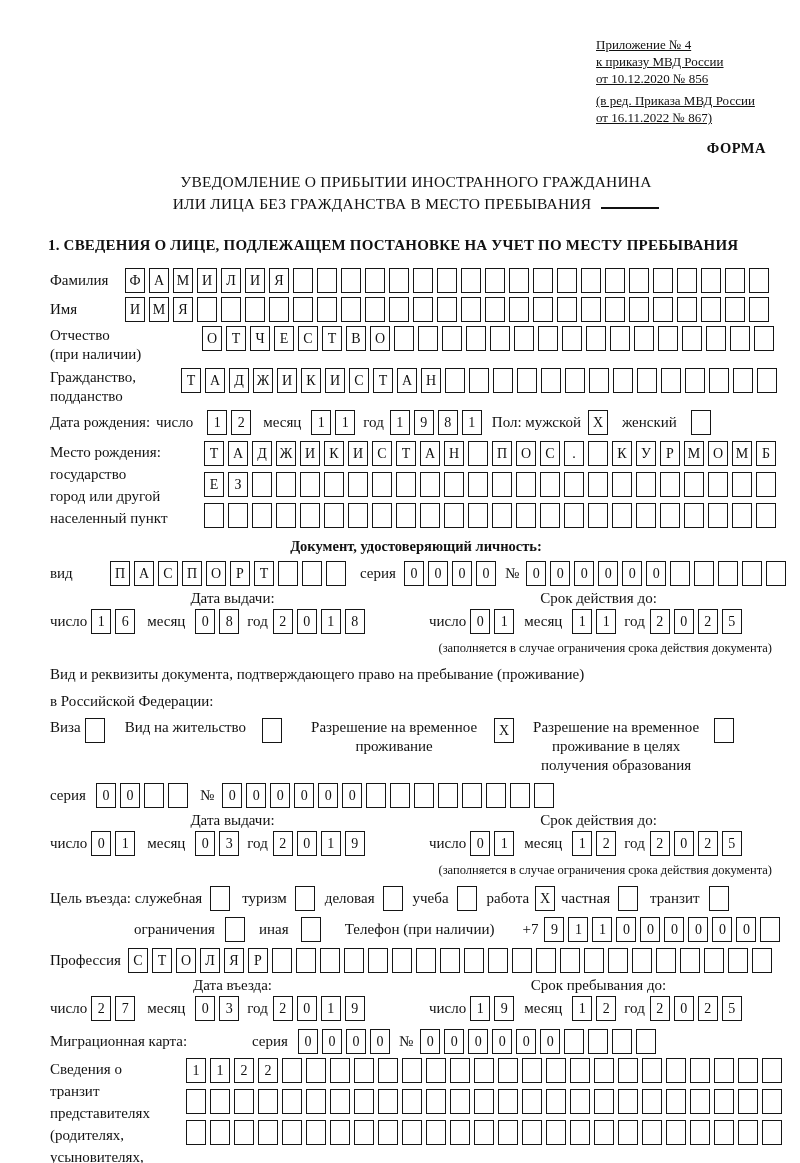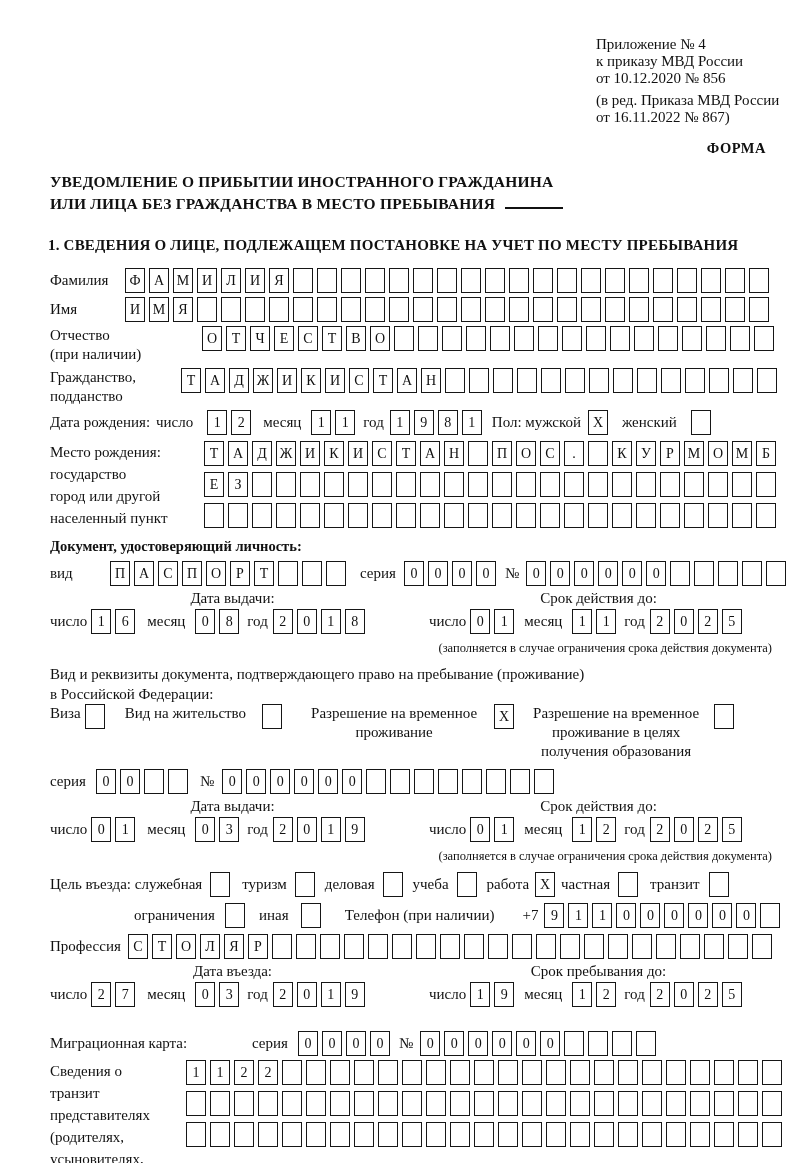--- a/index.html
+++ b/index.html
@@ -1,38 +1,38 @@
 <!DOCTYPE html>
 <html><head>
 <meta charset="utf-8">
 <style>
   html,body{margin:0;padding:0;background:#fff;}
   body{width:800px;height:1163px;overflow:hidden;font-family:"Liberation Serif",serif;color:#111;}
   .page{padding:36px 18px 0 50px;box-sizing:border-box;width:800px;height:1163px;}
-  .sm{font-size:15px;line-height:17px;white-space:nowrap;}
+  .sm{font-size:13px;line-height:17px;white-space:nowrap;text-decoration:underline;}
   .appendix{width:172px;margin-left:auto;margin-right:14px;}
   .appendix .gap{height:5px;}
   .forma{font-weight:bold;font-size:14.5px;text-align:right;margin:14px 16px 0 0;letter-spacing:.5px;}
-  .title{font-weight:bold;font-size:15.5px;text-align:left;line-height:22px;margin-top:14px;letter-spacing:.2px;}
+  .title{font-weight:normal;font-size:15.5px;text-align:center;line-height:22px;margin-top:14px;letter-spacing:.2px;}
   .title .uline{display:inline-block;width:58px;border-bottom:2px solid #111;margin-left:10px;}
   .sect{font-weight:bold;font-size:15px;margin:22px 0 14px -2px;letter-spacing:.2px;white-space:nowrap;}
   .lbl{font-size:15px;line-height:19px;flex:none;}
   .row{display:flex;align-items:center;margin-bottom:4px;flex-wrap:nowrap;}
   .row.top{align-items:flex-start;}
   .cells{display:inline-flex;gap:4px;flex:none;}
   .cell{box-sizing:border-box;flex:none;width:20px;height:25px;border:1.6px solid #161616;
         display:inline-flex;align-items:center;justify-content:center;
         font-size:14px;font-family:"Liberation Serif",serif;}
   .cellcol .cells{display:flex;margin-bottom:6px;}
-  .center-b{font-weight:bold;font-size:14.5px;margin:4px 0 6px;}
+  .center-b{font-weight:bold;font-size:14.5px;text-align:center;margin:4px 0 6px;}
   .dates-pair{display:flex;margin-top:2px;}
   .dates-col{flex:none;}
   .dates-head{font-size:15px;text-align:center;margin-bottom:2px;}
   .note-right{font-size:12.5px;text-align:right;margin:3px 10px 8px 0;}
-  .para{font-size:15px;line-height:20px;margin:0 0;}
+  .para{font-size:15px;line-height:20px;margin:7px 0;}
   .opt-label-c{text-align:center;font-size:15px;line-height:19px;}
   .note-center{font-size:12.5px;margin:4px 0 0 158px;}
 </style>
 </head>
 <body>
 
 <div class="page">
 
   <div class="appendix">
     <div class="sm">Приложение № 4</div>
@@ -615,21 +615,21 @@
         <span class="cells" style="margin-left:5px">
             <span class="cell">2</span>
             <span class="cell">0</span>
             <span class="cell">2</span>
             <span class="cell">5</span>
           </span>
       </div>
     </div>
   </div>
 
-  <div class="row" style="margin-top:20px">
+  <div class="row" style="margin-top:4px">
     <span class="lbl" style="width:158px">Миграционная карта:</span>
     <span class="lbl" style="margin-right:10px;margin-left:44px">серия</span>
     <span class="cells">
         <span class="cell">0</span>
         <span class="cell">0</span>
         <span class="cell">0</span>
         <span class="cell">0</span>
       </span>
     <span class="lbl" style="margin:0 7px 0 9px">№</span>
     <span class="cells">

